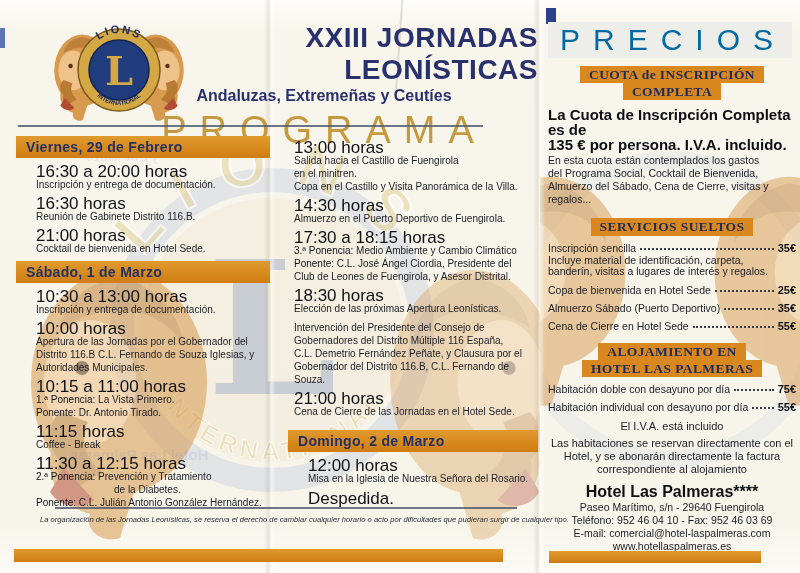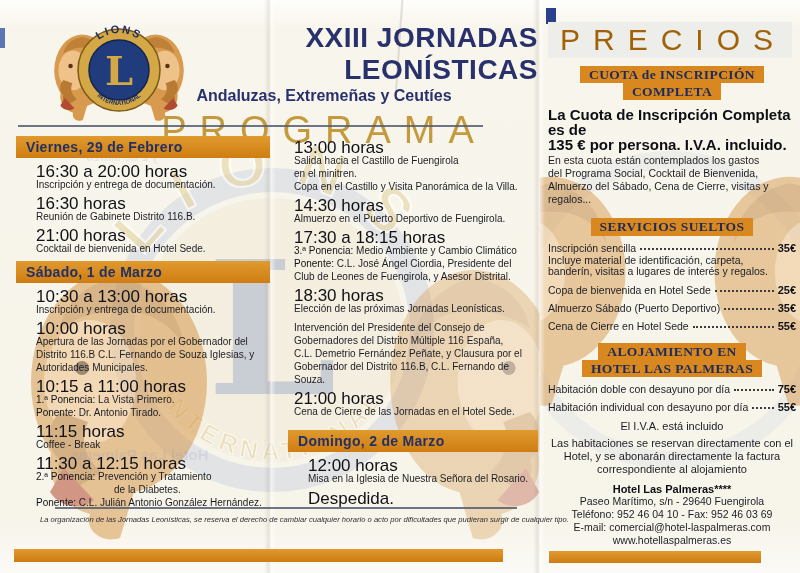--- a/index.html
+++ b/index.html
@@ -27,33 +27,33 @@
   .time{font-weight:normal;font-size:17px;line-height:13px;color:#101117;}
   .time:empty{display:none;}
   .line{font-size:10px;line-height:13px;color:#1c1d24;}
   .line .b{font-weight:normal;color:#101117;}
   .line .b:empty{display:none;}
   .line .r{white-space:pre-line;}
   .hang{padding-left:78px;text-indent:-78px;}
   
   .rcol{position:absolute;left:546px;top:22px;width:252px;z-index:4;}
   .precios-strip{background:#edeeea;height:36px;line-height:36px;margin:0 6px 8px 2px;
-                 font-size:30px;letter-spacing:13px;color:#a16207;padding-left:12px;}
+                 font-size:30px;letter-spacing:13px;color:#0369a1;padding-left:12px;}
   .ribbon-wrap{text-align:center;line-height:1.05;}
   .ribbon-line{display:inline-block;background:#d8881e;padding:2px 9px 1px;font-weight:bold;
                color:#1c2a5e;font-size:13.5px;letter-spacing:.4px;font-family:Liberation Serif, serif;}
   .boldpara{font-weight:bold;font-size:15px;line-height:15px;color:#0e0f14;white-space:pre-line;margin:7px 2px 2px;}
   .para{font-size:10.5px;line-height:13px;color:#1c1d24;white-space:pre-line;margin:0 2px 6px;}
   .prow{display:flex;align-items:baseline;margin:6px 2px 0;}
   .plabel{font-size:10.5px;color:#1c1d24;white-space:nowrap;}
   .dots{flex:1;border-bottom:2px dotted #3a3b42;margin:0 4px;transform:translateY(-2px);}
   .pval{font-weight:bold;font-size:11px;color:#101117;}
   .pnote{font-size:10.5px;line-height:11.5px;color:#1c1d24;white-space:pre-line;margin:1px 2px 4px;}
   .cnote{font-size:11px;line-height:13px;color:#1c1d24;text-align:center;white-space:pre-line;}
-  .hotel-name{font-weight:bold;font-size:11px;color:#0e0f14;text-align:center;margin-top:7px;}
+  .hotel-name{font-weight:bold;font-size:16px;color:#0e0f14;text-align:center;margin-top:7px;}
   .hotel-line{font-size:10.5px;line-height:13px;color:#1c1d24;text-align:center;}
   .footer-text{position:absolute;left:40px;top:515px;width:452px;text-align:center;z-index:4;
                font-style:italic;font-size:7.6px;color:#2e2f36;white-space:nowrap;}
   .obar{position:absolute;background:linear-gradient(180deg,#e09a2e,#cd7c12);z-index:4;}
 </style>
 </head>
 <body>
 
 <div class="page">
 
@@ -185,21 +185,21 @@
         <div class="line"><span class="r">Almuerzo en el Puerto Deportivo de Fuengirola.</span></div>
       </div>
       <div class="item">
         <div class="time">17:30 a 18:15 horas</div>
         <div class="line"><span class="b">3.ª Ponencia:</span><span class="r"> Medio Ambiente y Cambio Climático</span></div>
         <div class="line"><span class="b">Ponente:</span><span class="r"> C.L. José Ángel Ciordia, Presidente del
 Club de Leones de Fuengirola, y Asesor Distrital.</span></div>
       </div>
       <div class="item">
         <div class="time">18:30 horas</div>
-        <div class="line"><span class="r">Elección de las próximas Jornadas Leonísticas.</span></div>
+        <div class="line"><span class="r">Elección de las próximas Apertura Leonísticas.</span></div>
       </div>
       <div class="item">
         <div class="line"><span class="r">Intervención del Presidente del Consejo de
 Gobernadores del Distrito Múltiple 116 España,
 C.L. Demetrio Fernández Peñate, y Clausura por el
 Gobernador del Distrito 116.B, C.L. Fernando de
 Souza.</span></div>
       </div>
       <div class="item">
         <div class="time">21:00 horas</div>

